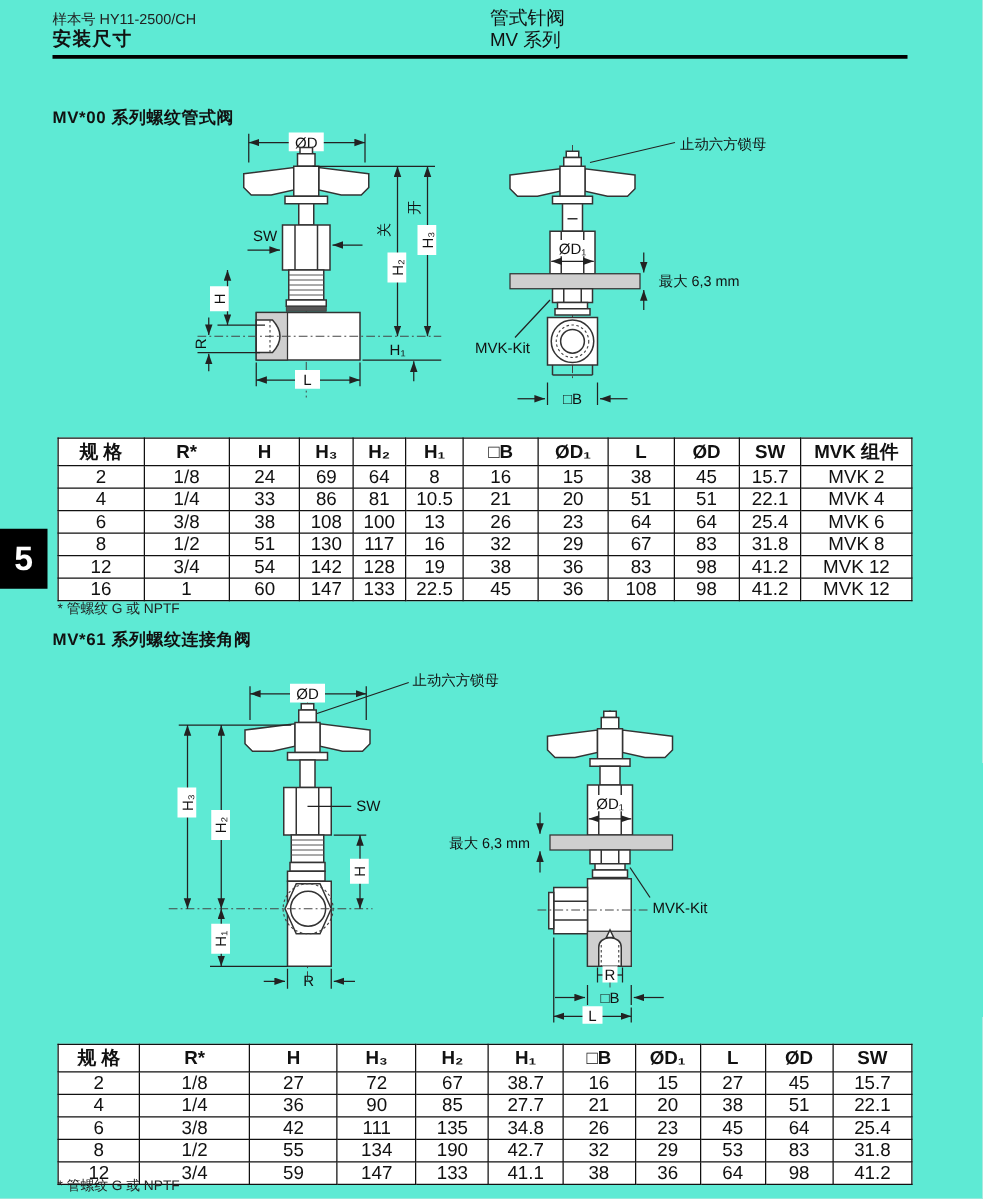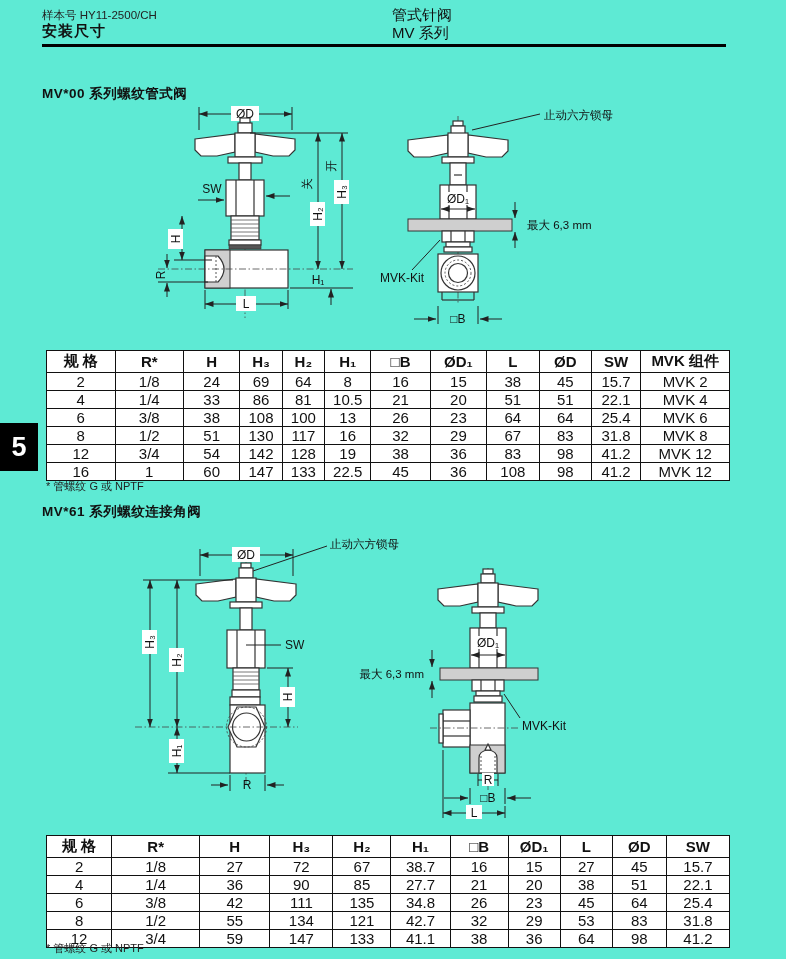--- a/index.html
+++ b/index.html
@@ -520,21 +520,21 @@
           <td>23</td>
           <td>45</td>
           <td>64</td>
           <td>25.4</td>
         </tr>
         <tr>
           <td>8</td>
           <td>1/2</td>
           <td>55</td>
           <td>134</td>
-          <td>121</td>
+          <td>190</td>
           <td>42.7</td>
           <td>32</td>
           <td>29</td>
           <td>53</td>
           <td>83</td>
           <td>31.8</td>
         </tr>
         <tr>
           <td>12</td>
           <td>3/4</td>

